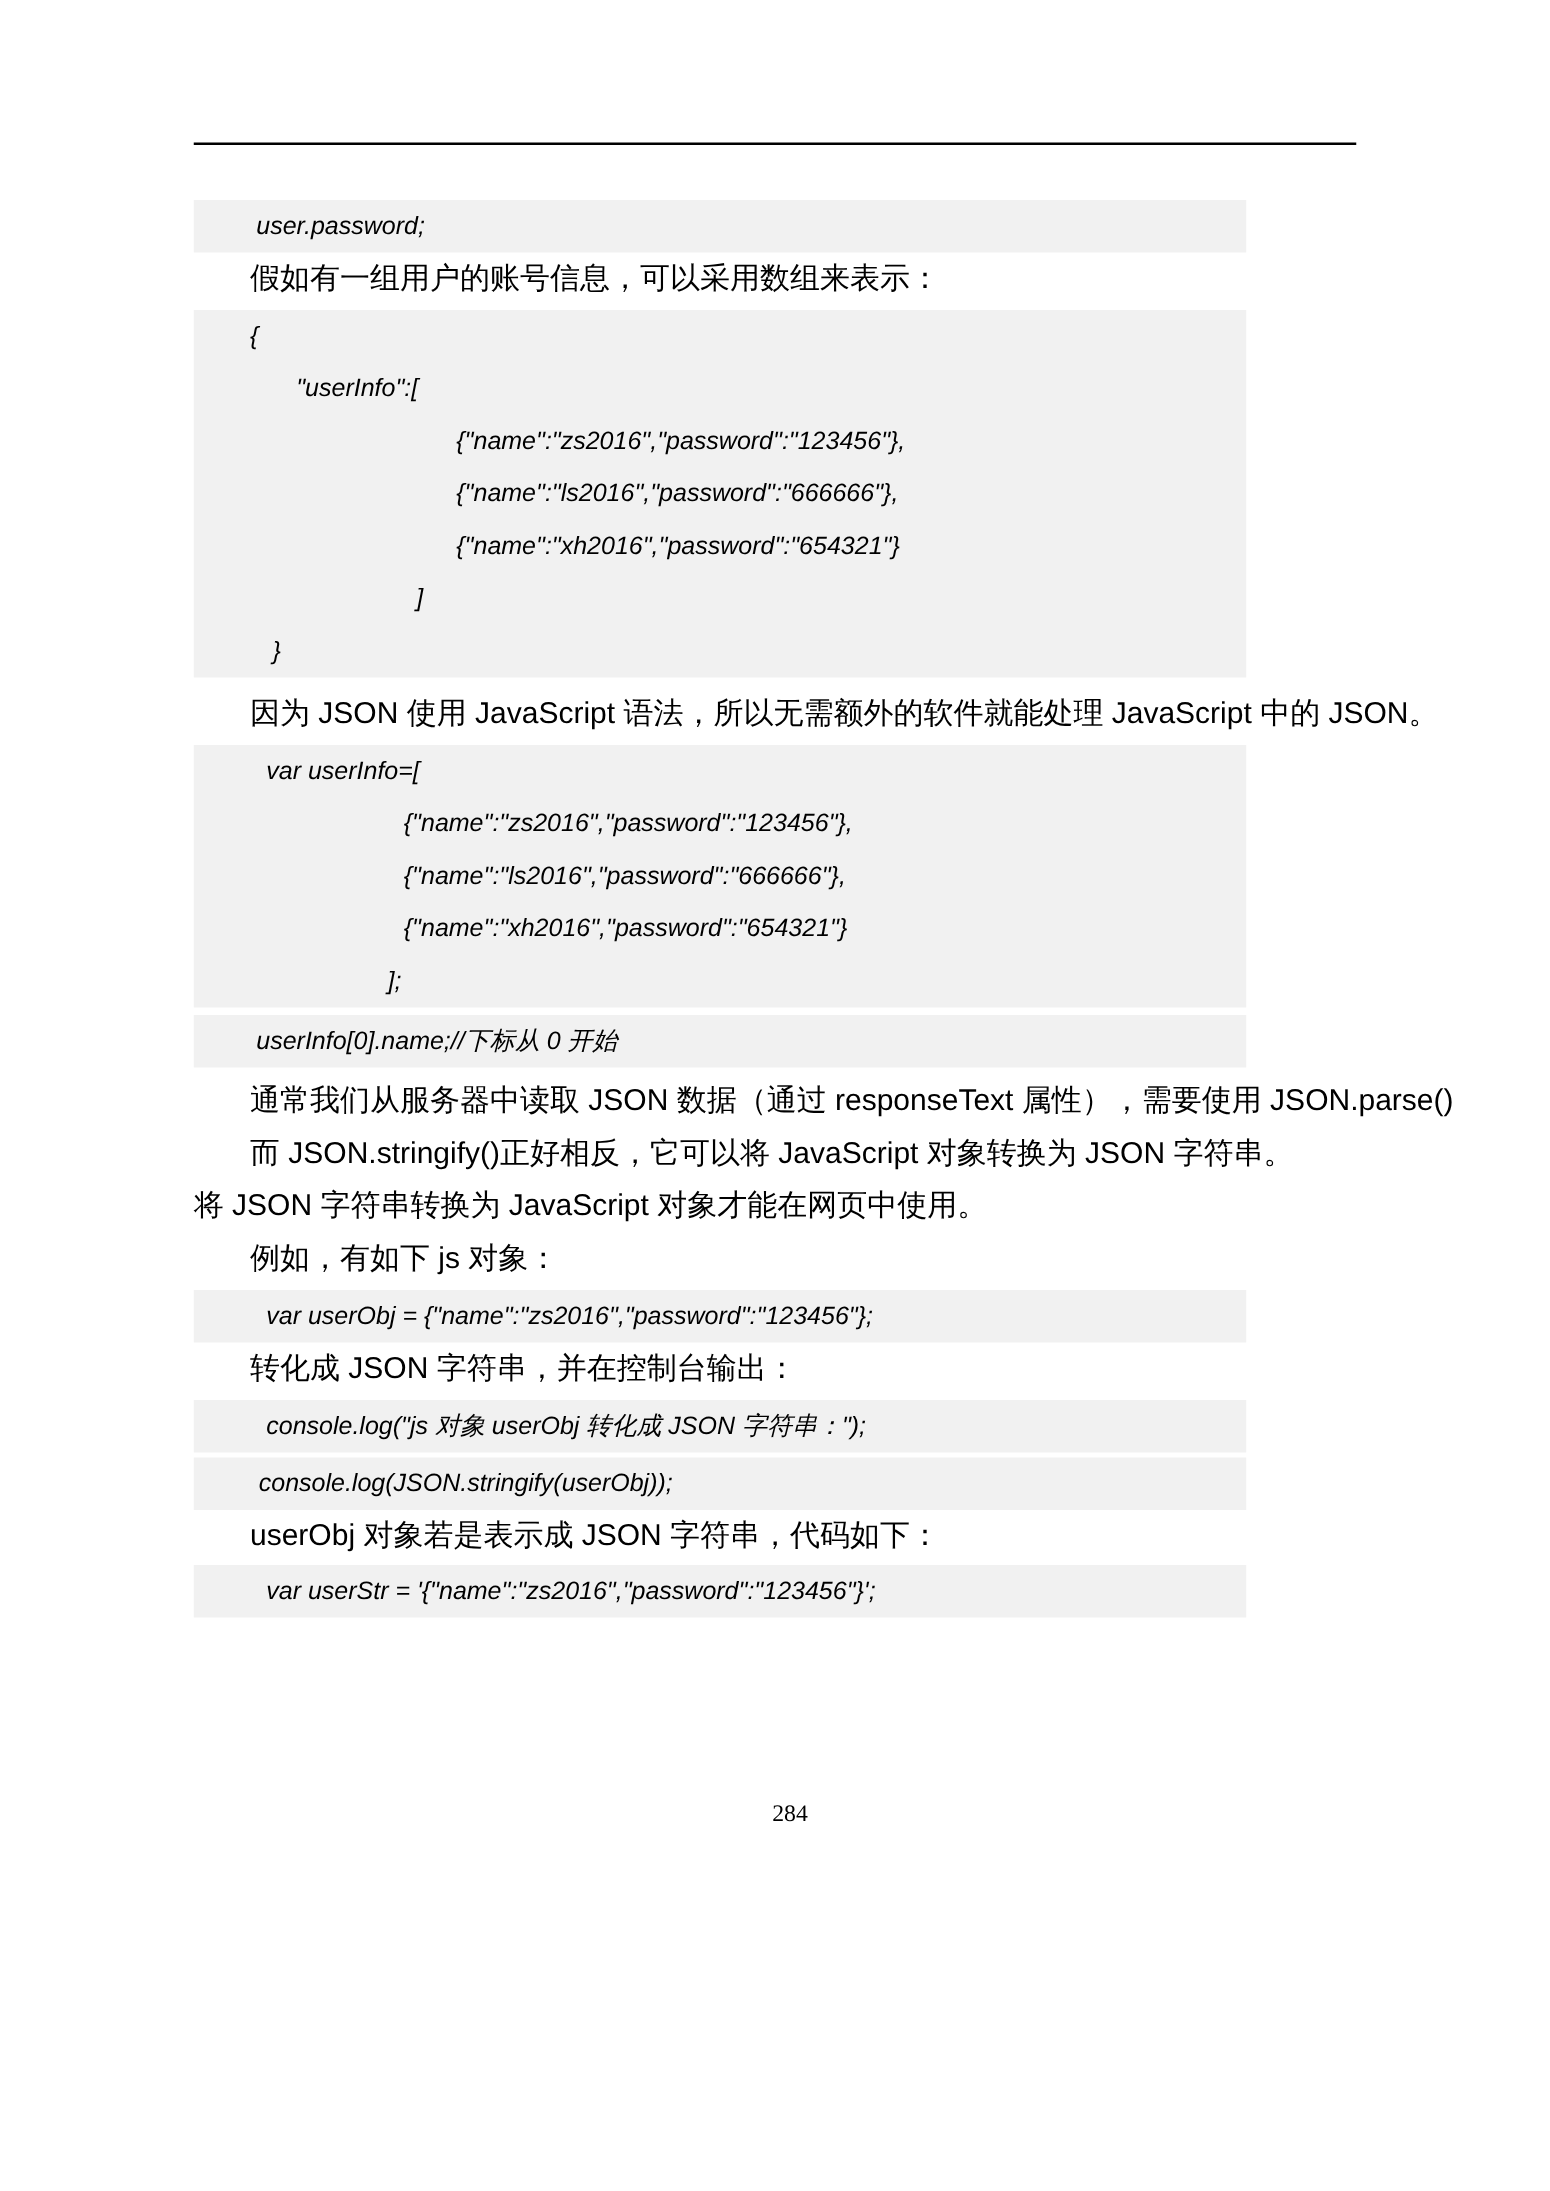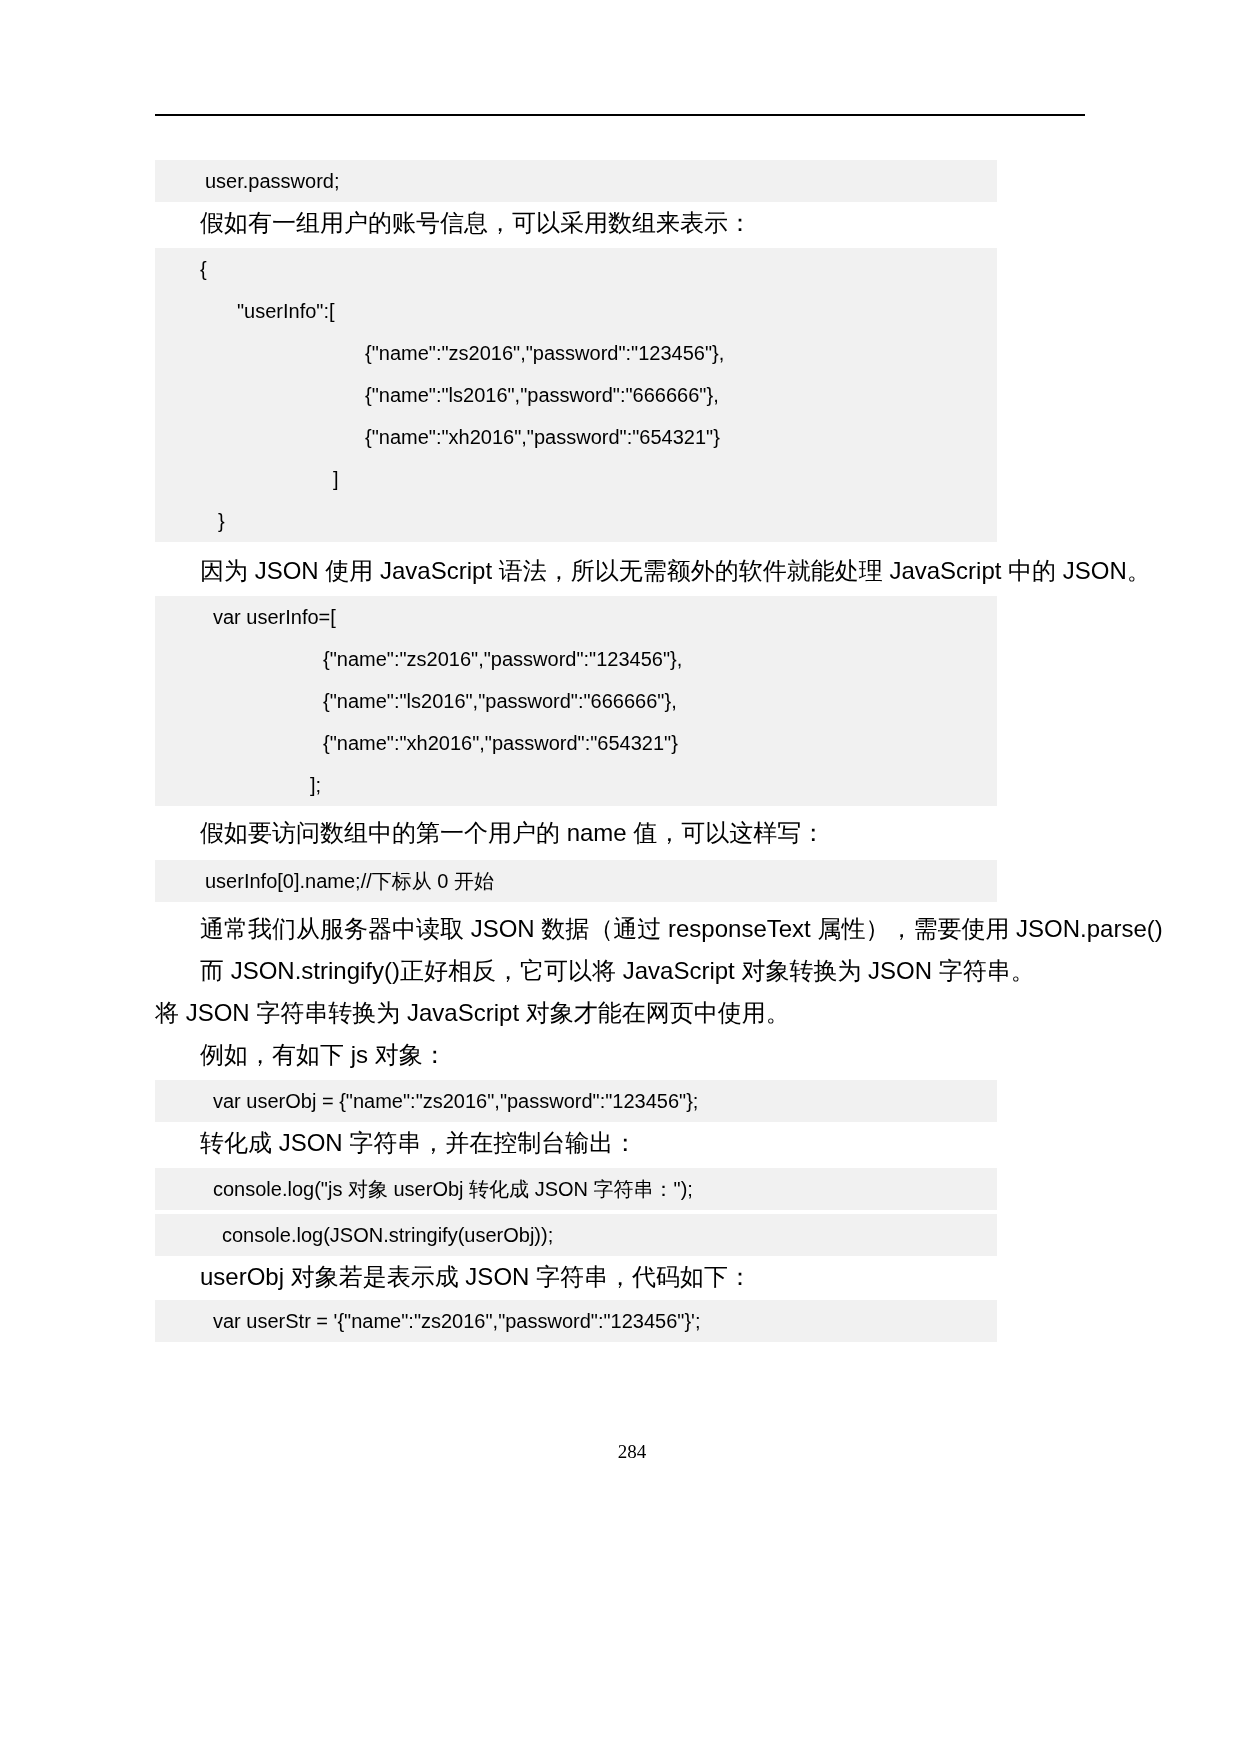--- a/index.html
+++ b/index.html
@@ -26,32 +26,33 @@
   .para {
     font-size: 24px;
     line-height: 42px;
     color: var(--text-color);
     white-space: nowrap;
   }
   .para.ind { padding-left: 45px; }
   .code-block {
     width: 842px;
     background: var(--code-bg);
+    font-style: italic;
   }
   .code-line {
     font-size: 20px;
     line-height: 42px;
     white-space: pre;
     color: var(--text-color);
   }
   
   .in-41  { padding-left: 58px; }
   .in-45  { padding-left: 45px; }
   .in-50  { padding-left: 50px; }
-  .in-52  { padding-left: 67px; border-radius: 18px; }
+  .in-52  { padding-left: 52px; border-radius: 18px; }
   .in-58  { padding-left: 58px; }
   .in-63  { padding-left: 63px; }
   .in-82  { padding-left: 82px; }
   .in-155 { padding-left: 155px; }
   .in-168 { padding-left: 168px; }
   .in-178 { padding-left: 178px; }
   .in-210 { padding-left: 210px; }
   
   .mt-2  { margin-top: 2px; }
   .mt-4  { margin-top: 4px; }
@@ -96,21 +97,20 @@
     <div class="para ind mt-8">因为 JSON 使用 JavaScript 语法，所以无需额外的软件就能处理 JavaScript 中的 JSON。</div>
 
     <div class="code-block mt-4">
       <div class="code-line in-41">var userInfo=[</div>
       <div class="code-line in-168">{"name":"zs2016","password":"123456"},</div>
       <div class="code-line in-168">{"name":"ls2016","password":"666666"},</div>
       <div class="code-line in-168">{"name":"xh2016","password":"654321"}</div>
       <div class="code-line in-155">];</div>
     </div>
 
-    <div class="para ind mt-6">假如要访问数组中的第一个用户的 name 值，可以这样写：</div>
 
     <div class="code-block mt-6">
       <div class="code-line in-50">userInfo[0].name;//下标从 0 开始</div>
     </div>
 
     <div class="para ind mt-6">通常我们从服务器中读取 JSON 数据（通过 responseText 属性），需要使用 JSON.parse()</div>
     <div class="para ind">而 JSON.stringify()正好相反，它可以将 JavaScript 对象转换为 JSON 字符串。</div>
 
     <div class="para">将 JSON 字符串转换为 JavaScript 对象才能在网页中使用。</div>
 

